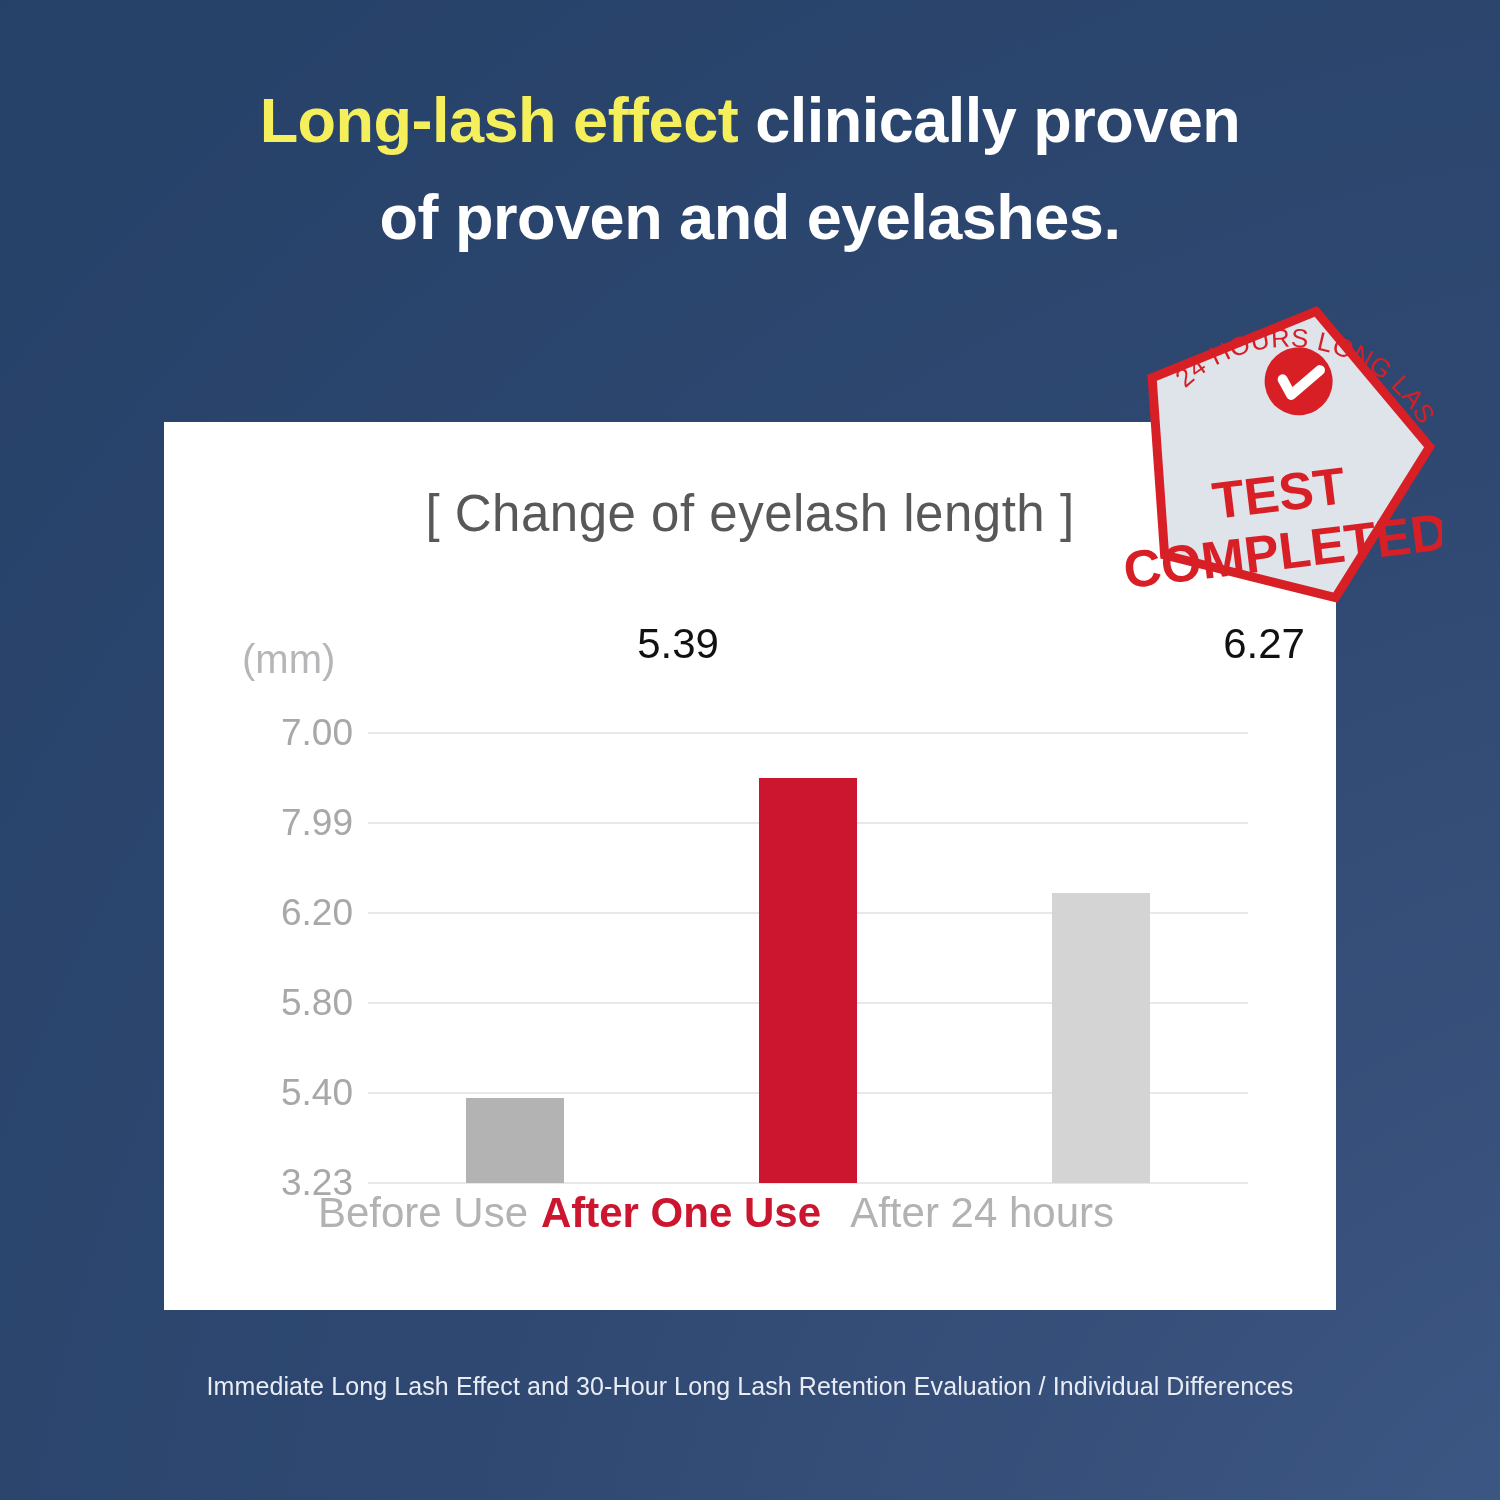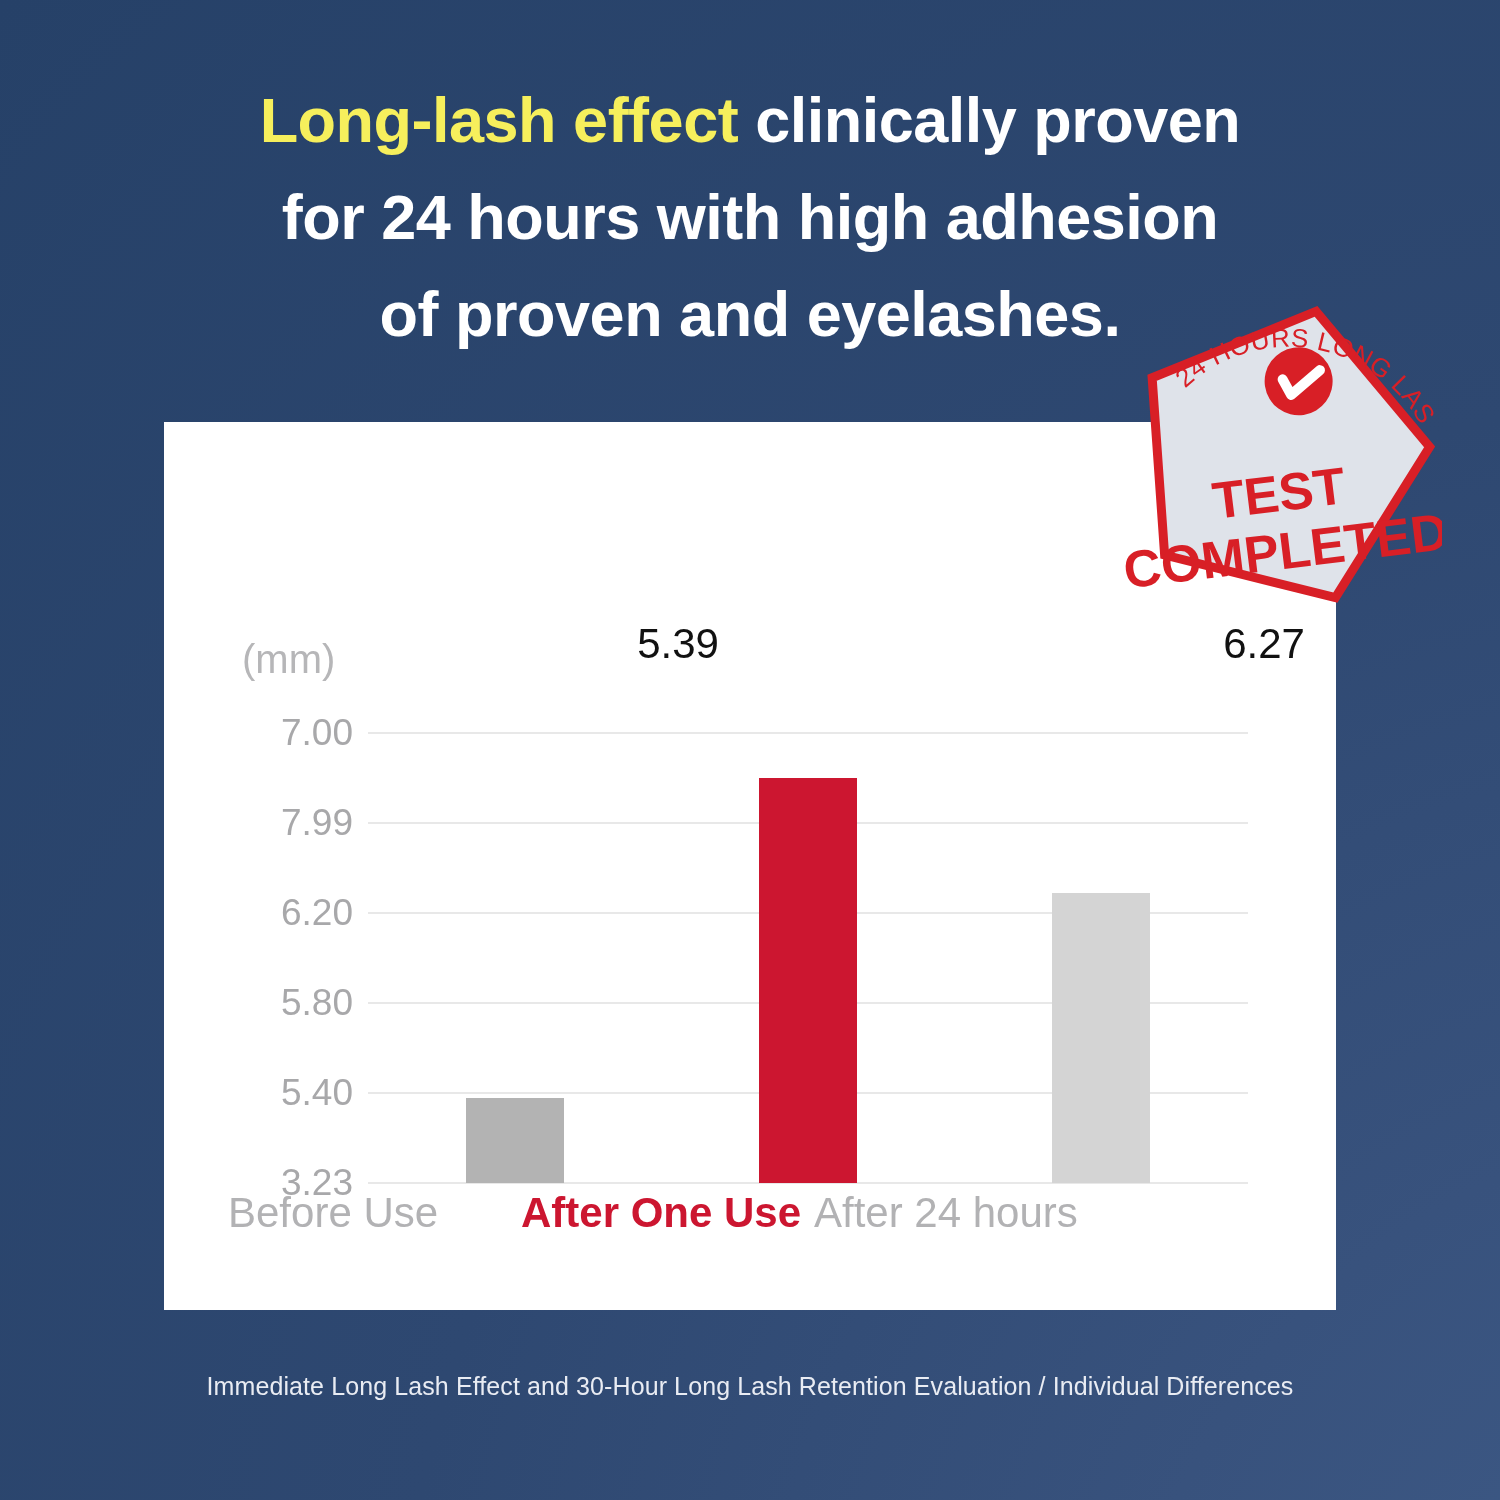--- a/index.html
+++ b/index.html
@@ -127,21 +127,21 @@
     position: absolute;
     left: 164px;
     top: 1189px;
     width: 1172px;
     height: 60px;
   }
   .xlabel {
     position: absolute;
     top: 0;
     width: 300px;
-    text-align: left;
+    text-align: right;
     font-size: 42px;
     color: #b2b2b4;
     font-weight: 400;
     white-space: nowrap;
   }
   .xlabel.x1 { left: 64px; }
   .xlabel.x2 { left: 357px; color: #cc1630; font-weight: 700; }
   .xlabel.x3 { left: 650px; }
 
   
@@ -170,26 +170,26 @@
   }
   .footnote span { display: block; white-space: nowrap; }
 </style>
 </head>
 <body>
 
 <div id="stage">
 
   <div class="headline">
     <span class="hl-line"><span class="hl-em">Long-lash effect</span><span> clinically proven</span></span>
-    <span class="hl-line">for 24 hours with high adhesion</span>
     <span class="hl-line">of proven and eyelashes.</span>
   </div>
 
   <div class="card">
 
+    <div class="chart-title">[ Change of eyelash length ]</div>
 
     <div class="unit-label">(mm)</div>
 
     <div class="val v1">5.39</div>
     <div class="val v3">6.27</div>
 
     <div class="plot" id="plot">
         <div class="gridline" style="top: -1px;"></div>
         <div class="ytick" style="top: 0px;">7.00</div>
         <div class="gridline" style="top: 89px;"></div>

